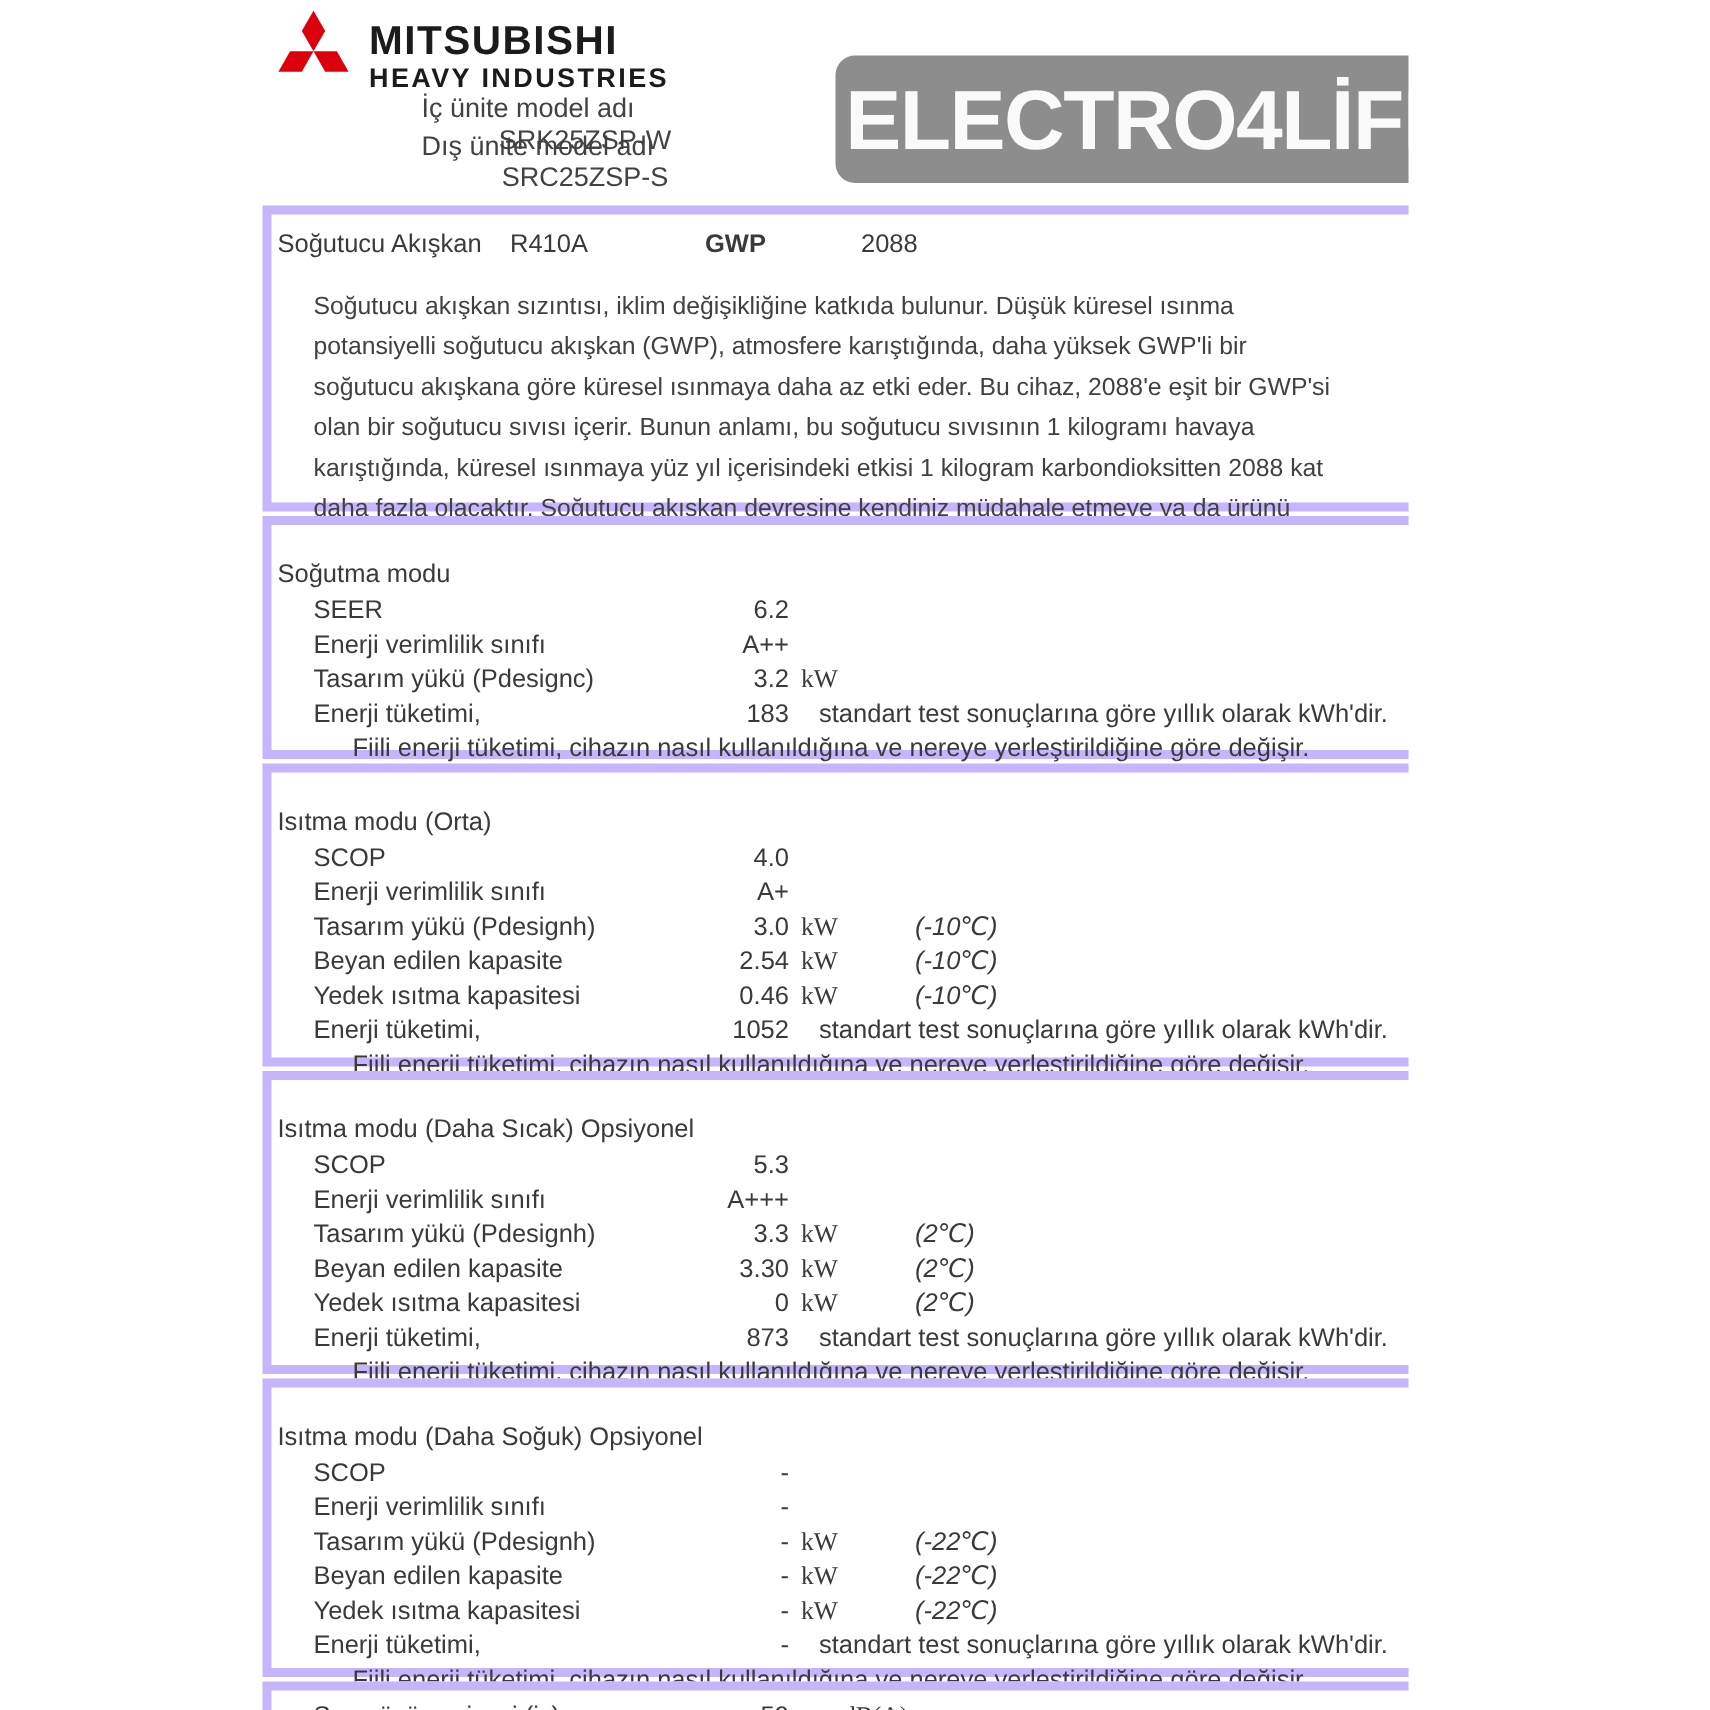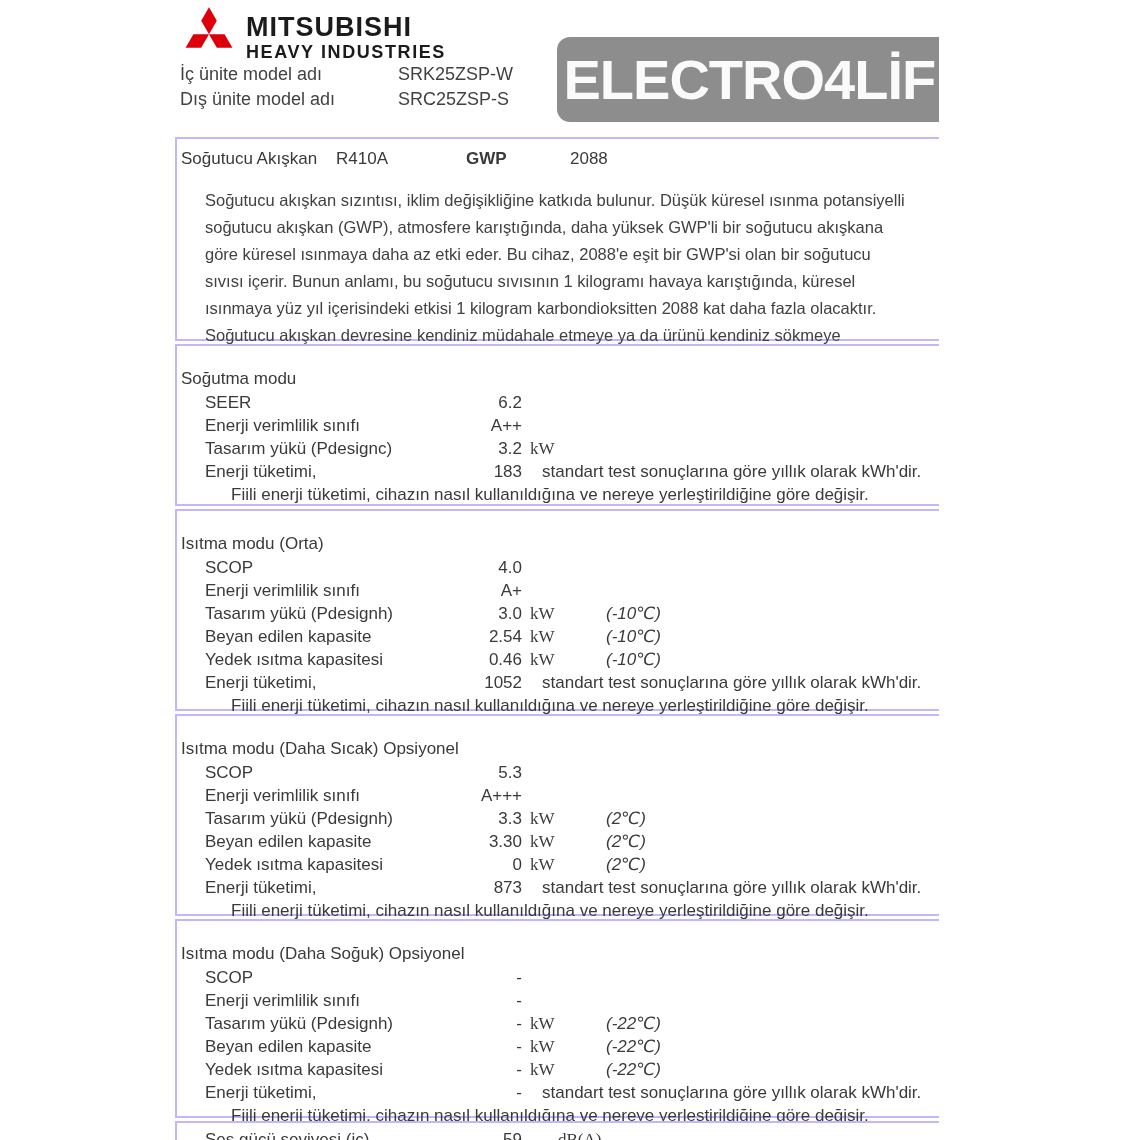--- a/index.html
+++ b/index.html
@@ -6,30 +6,30 @@
   .page{position:relative;width:939px;height:1140px;background:#ffffff;overflow:hidden;
         font-family:"Liberation Sans","DejaVu Sans",sans-serif;color:#3a3a3a;font-size:17px;}
 
   
   .logo-mark{position:absolute;left:183px;top:3px;width:52px;height:50px;}
   .logo-text{position:absolute;left:246px;top:14px;color:#1b1b1b;line-height:1;}
   .logo-l1{font-size:27px;font-weight:800;letter-spacing:1px;}
   .logo-l2{font-size:18px;font-weight:800;letter-spacing:1.6px;margin-top:2px;}
 
   .models{position:absolute;left:180px;top:62px;width:420px;}
-  .model-row{display:flex;height:25px;align-items:center;font-size:18px;color:#424242;}
+  .model-row{display:flex;height:25px;align-items:center;font-size:18px;color:#424242;flex-direction:column;}
   .model-label{width:218px;}
   .model-value{}
 
   .banner{position:absolute;left:557px;top:37px;width:421px;height:85px;background:#8d8d8d;
           border-radius:13px;display:flex;align-items:center;justify-content:center;
           color:#fafafa;font-size:56px;font-weight:700;letter-spacing:-1px;}
 
   
-  .sec{position:absolute;left:175px;width:793px;border:2px solid #c4b5fd;background:#fff;box-sizing:border-box;}
+  .sec{position:absolute;left:175px;width:793px;border:6px solid #c4b5fd;background:#fff;box-sizing:border-box;}
   .s1{top:137px;height:204px;}
   .s2{top:344px;height:162px;}
   .s3{top:509px;height:202px;}
   .s4{top:714px;height:202px;}
   .s5{top:919px;height:199px;}
   .s6{top:1121px;height:40px;}
 
   .refrow{display:flex;padding:8px 0 0 4px;height:23px;align-items:center;}
   .ref-label{width:155px;}
   .ref-value{width:130px;}

